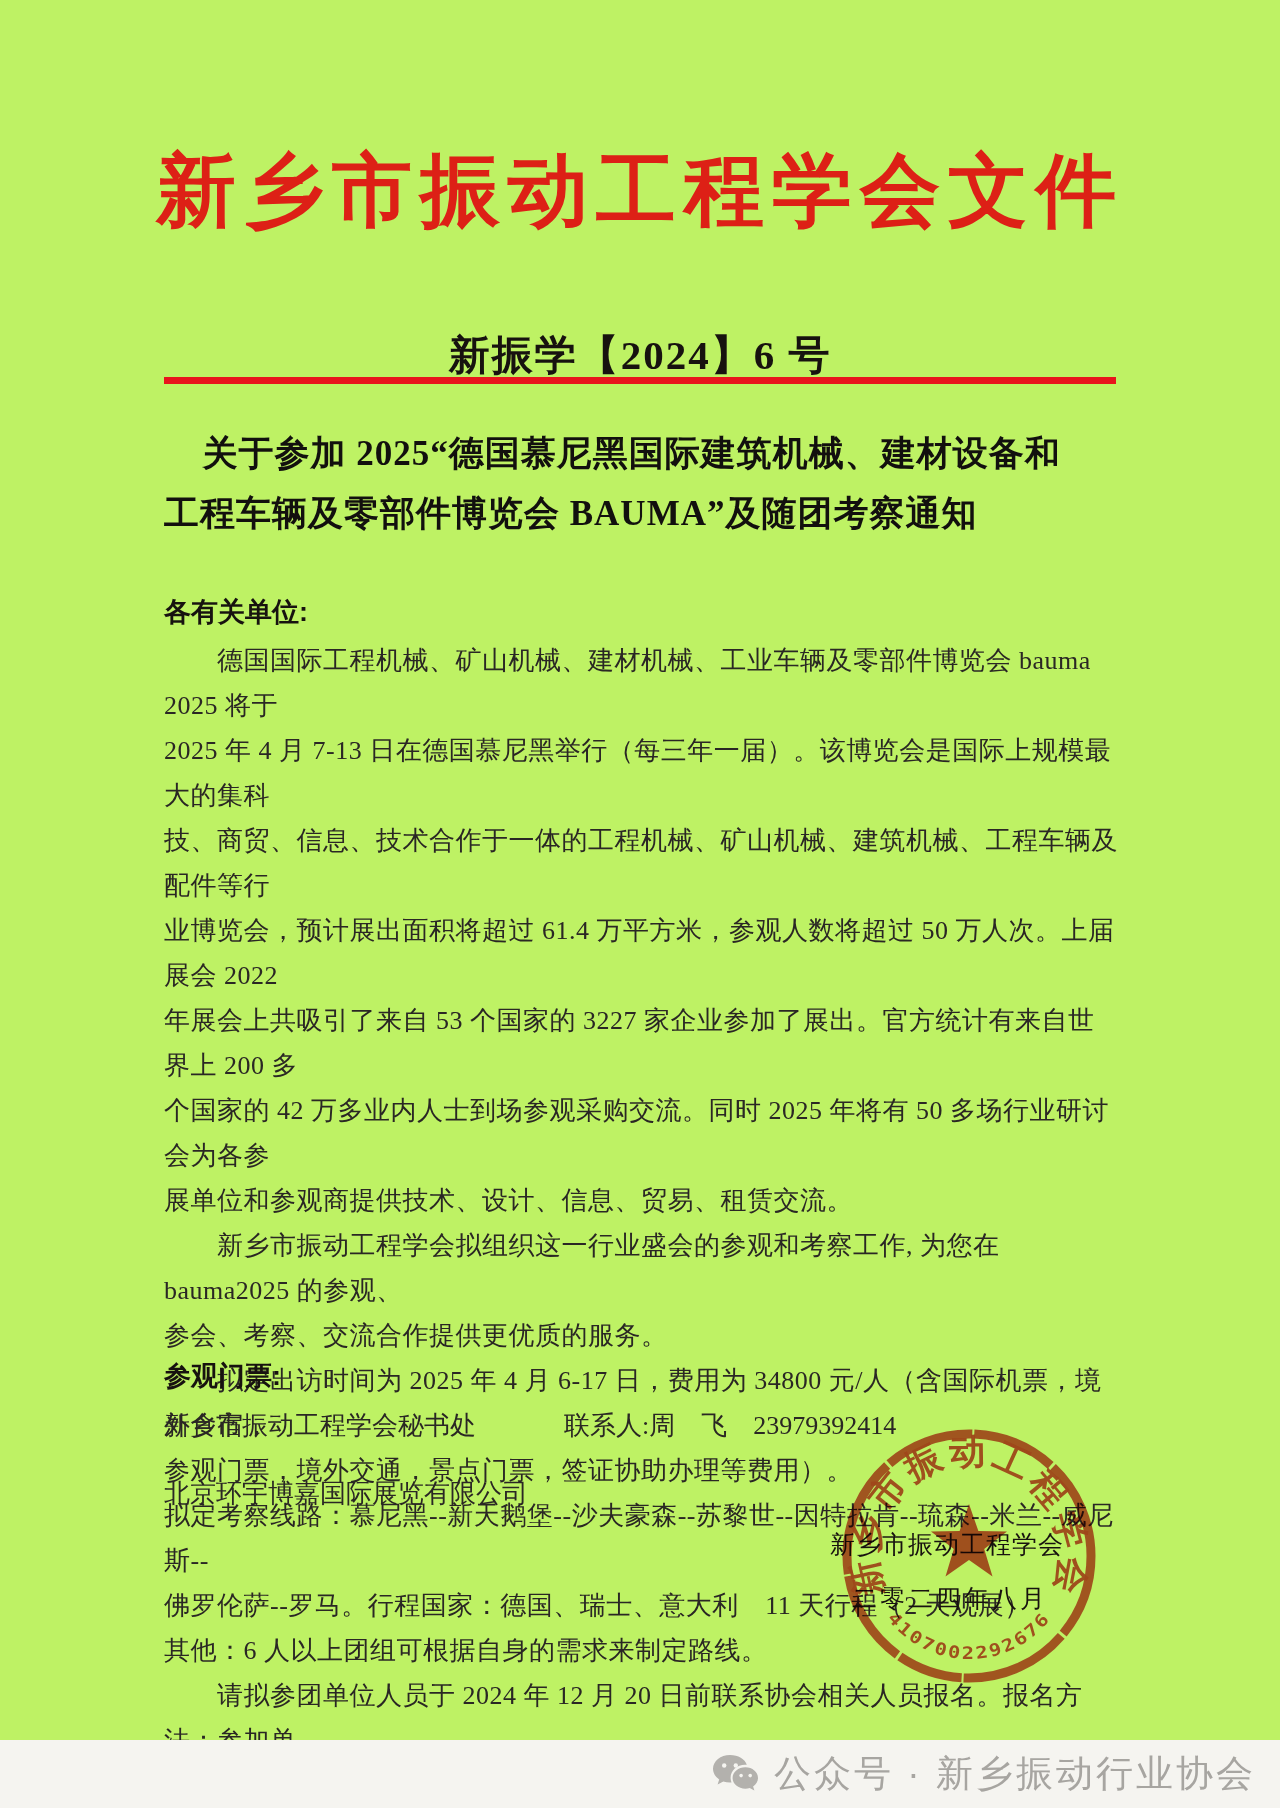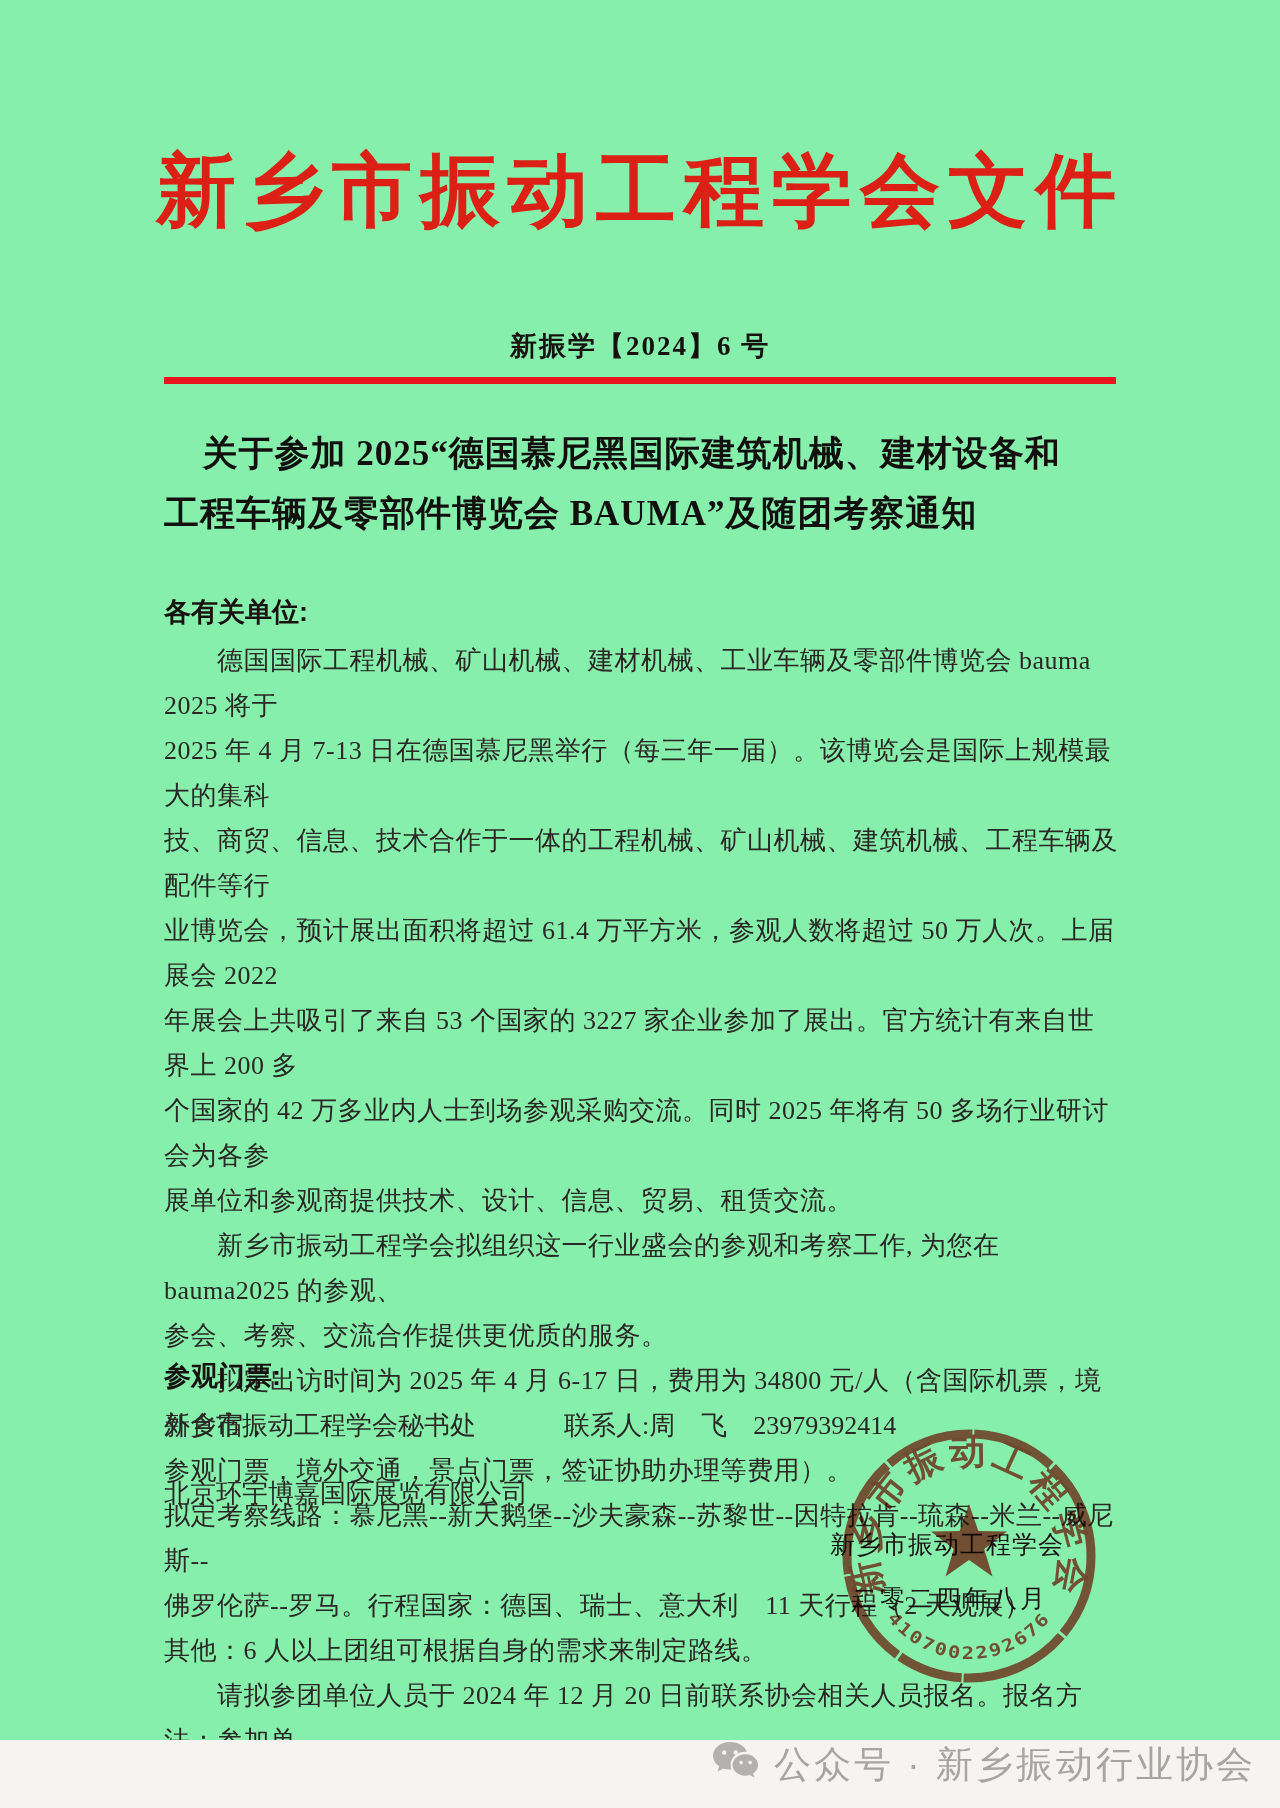--- a/index.html
+++ b/index.html
@@ -1,37 +1,37 @@
 <!DOCTYPE html>
 <html><head>
 <meta charset="utf-8">
 <style>
   html,body{margin:0;padding:0;background:#e9e9e9;}
   .page{
     position:relative;
     width:1280px;height:1808px;
     margin:0 auto;
-    background:#86efac;
+    background:#bef264;
     overflow:hidden;
     font-family:"Liberation Serif","DejaVu Serif",serif;
     color:#262422;
   }
   .org-title{
     position:absolute;top:138px;left:0;width:1280px;
     text-align:center;
     font-size:80px;font-weight:700;
     letter-spacing:8px;
     color:#dd2016;
     font-family:"Liberation Serif","DejaVu Serif",serif;
     white-space:nowrap;
   }
   .doc-number{
     position:absolute;top:328px;left:0;width:1280px;
     text-align:center;
-    font-size:27px;font-weight:700;
+    font-size:41px;font-weight:700;
     letter-spacing:2px;
     color:#17120f;
   }
   .red-line{
     position:absolute;top:377px;left:164px;
     width:952px;height:7px;
     background:#e8151c;
   }
   .subject{
     position:absolute;top:424px;left:164px;width:952px;
@@ -87,21 +87,21 @@
     position:absolute;top:1423px;left:836px;
     width:266px;height:266px;
     z-index:2;
     mix-blend-mode:multiply;
     opacity:0.9;
   }
   .footer{
     position:absolute;top:1740px;left:0;
     width:1280px;height:68px;
     background:#f5f4f0;
-    display:flex;align-items:flex-start;
+    display:flex;align-items:center;
     box-sizing:border-box;
     padding-left:712px;
   }
   .footer .wechat-icon{width:48px;height:42px;margin-right:14px;flex:0 0 auto;}
   .footer .footer-label{
     font-size:37px;
     color:#a7a5a1;
     letter-spacing:3px;
     font-family:"Liberation Sans","DejaVu Sans",sans-serif;
     white-space:nowrap;

